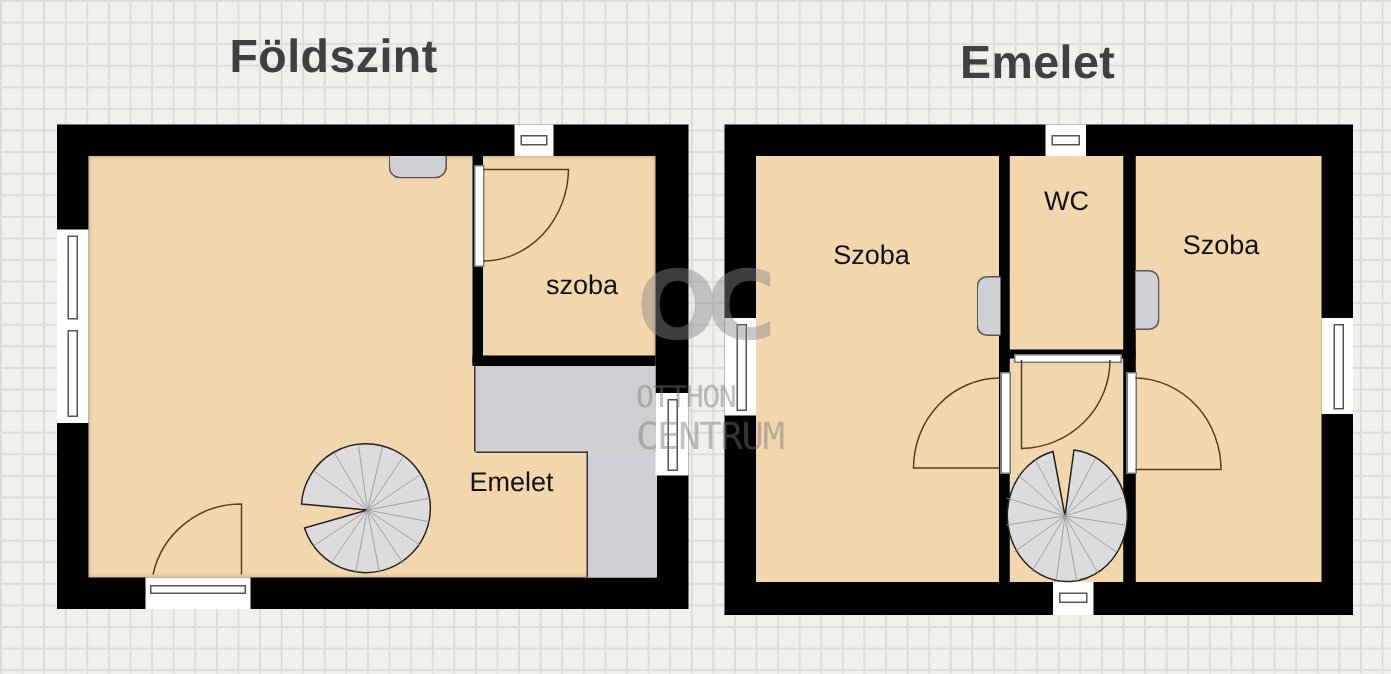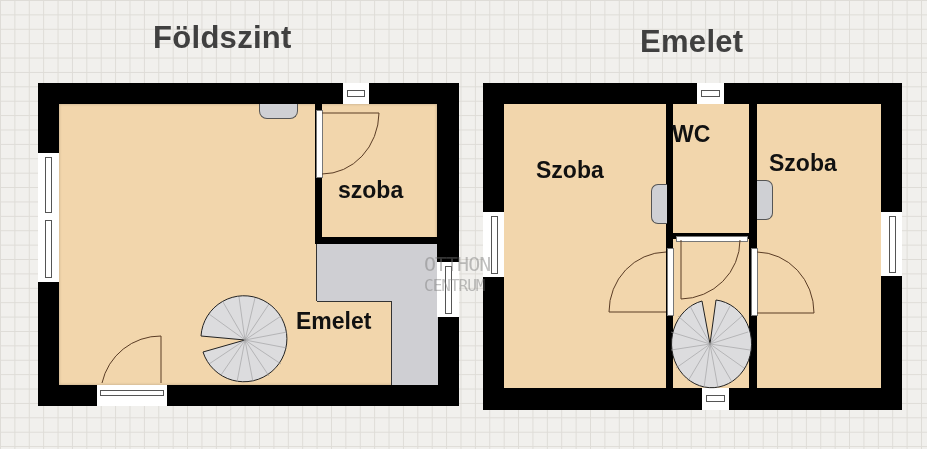--- a/index.html
+++ b/index.html
@@ -8,21 +8,21 @@
     background-image:
       linear-gradient(#dedcd7 1px, transparent 1px),
       linear-gradient(90deg,#dedcd7 1px, transparent 1px);
     background-size:14.4px 14.4px;
     font-family:"Liberation Sans", sans-serif;}
   .abs{position:absolute;}
   .title{position:absolute;font-weight:bold;font-size:31px;color:#404040;letter-spacing:0.3px;}
   .wall{position:absolute;background:#000;}
   .floor{position:absolute;background:#f2d6ac;}
   .grey{position:absolute;background:#cfcfd3;}
-  .label{position:absolute;font-weight:bold;font-size:23px;color:#111;text-align:left;line-height:22px;}
+  .label{position:absolute;font-weight:normal;font-size:18px;color:#111;text-align:center;line-height:22px;}
   .win{position:absolute;background:#fff;}
   .win .pane{position:absolute;border:1px solid #555;}
   svg{position:absolute;left:0;top:0;}
 </style>
 </head>
 <body>
 
 <div class="title" style="left:153px;top:20px;">Földszint</div>
 <div class="title" style="left:640px;top:24px;">Emelet</div>
 
@@ -148,15 +148,16 @@
       </g>
     </g>
   </svg>
 
   <div class="label" style="left:536px;top:159px;width:90px;">Szoba</div>
   <div class="label" style="left:672px;top:123px;width:78px;">WC</div>
   <div class="label" style="left:769px;top:152px;width:90px;">Szoba</div>
 </div>
 
 <div style="position:absolute;left:422px;top:150px;width:90px;height:150px;opacity:0.45;">
+  <div style="position:absolute;left:0;top:18px;width:90px;text-align:center;font-size:64px;font-weight:bold;color:#888;font-family:'DejaVu Sans',sans-serif;letter-spacing:-8px;">OC</div>
   <div style="position:absolute;left:2px;top:102px;font-size:20px;color:#777;font-family:'DejaVu Sans Mono',monospace;letter-spacing:-1px;">OTTHON</div>
-  <div style="position:absolute;left:2px;top:126px;font-size:16px;color:#777;font-family:'DejaVu Sans Mono',monospace;letter-spacing:-1px;">CENTRUM</div>
+  <div style="position:absolute;left:2px;top:126px;font-size:25px;color:#777;font-family:'DejaVu Sans Mono',monospace;letter-spacing:-1px;">CENTRUM</div>
 </div>
 
 </body></html>

